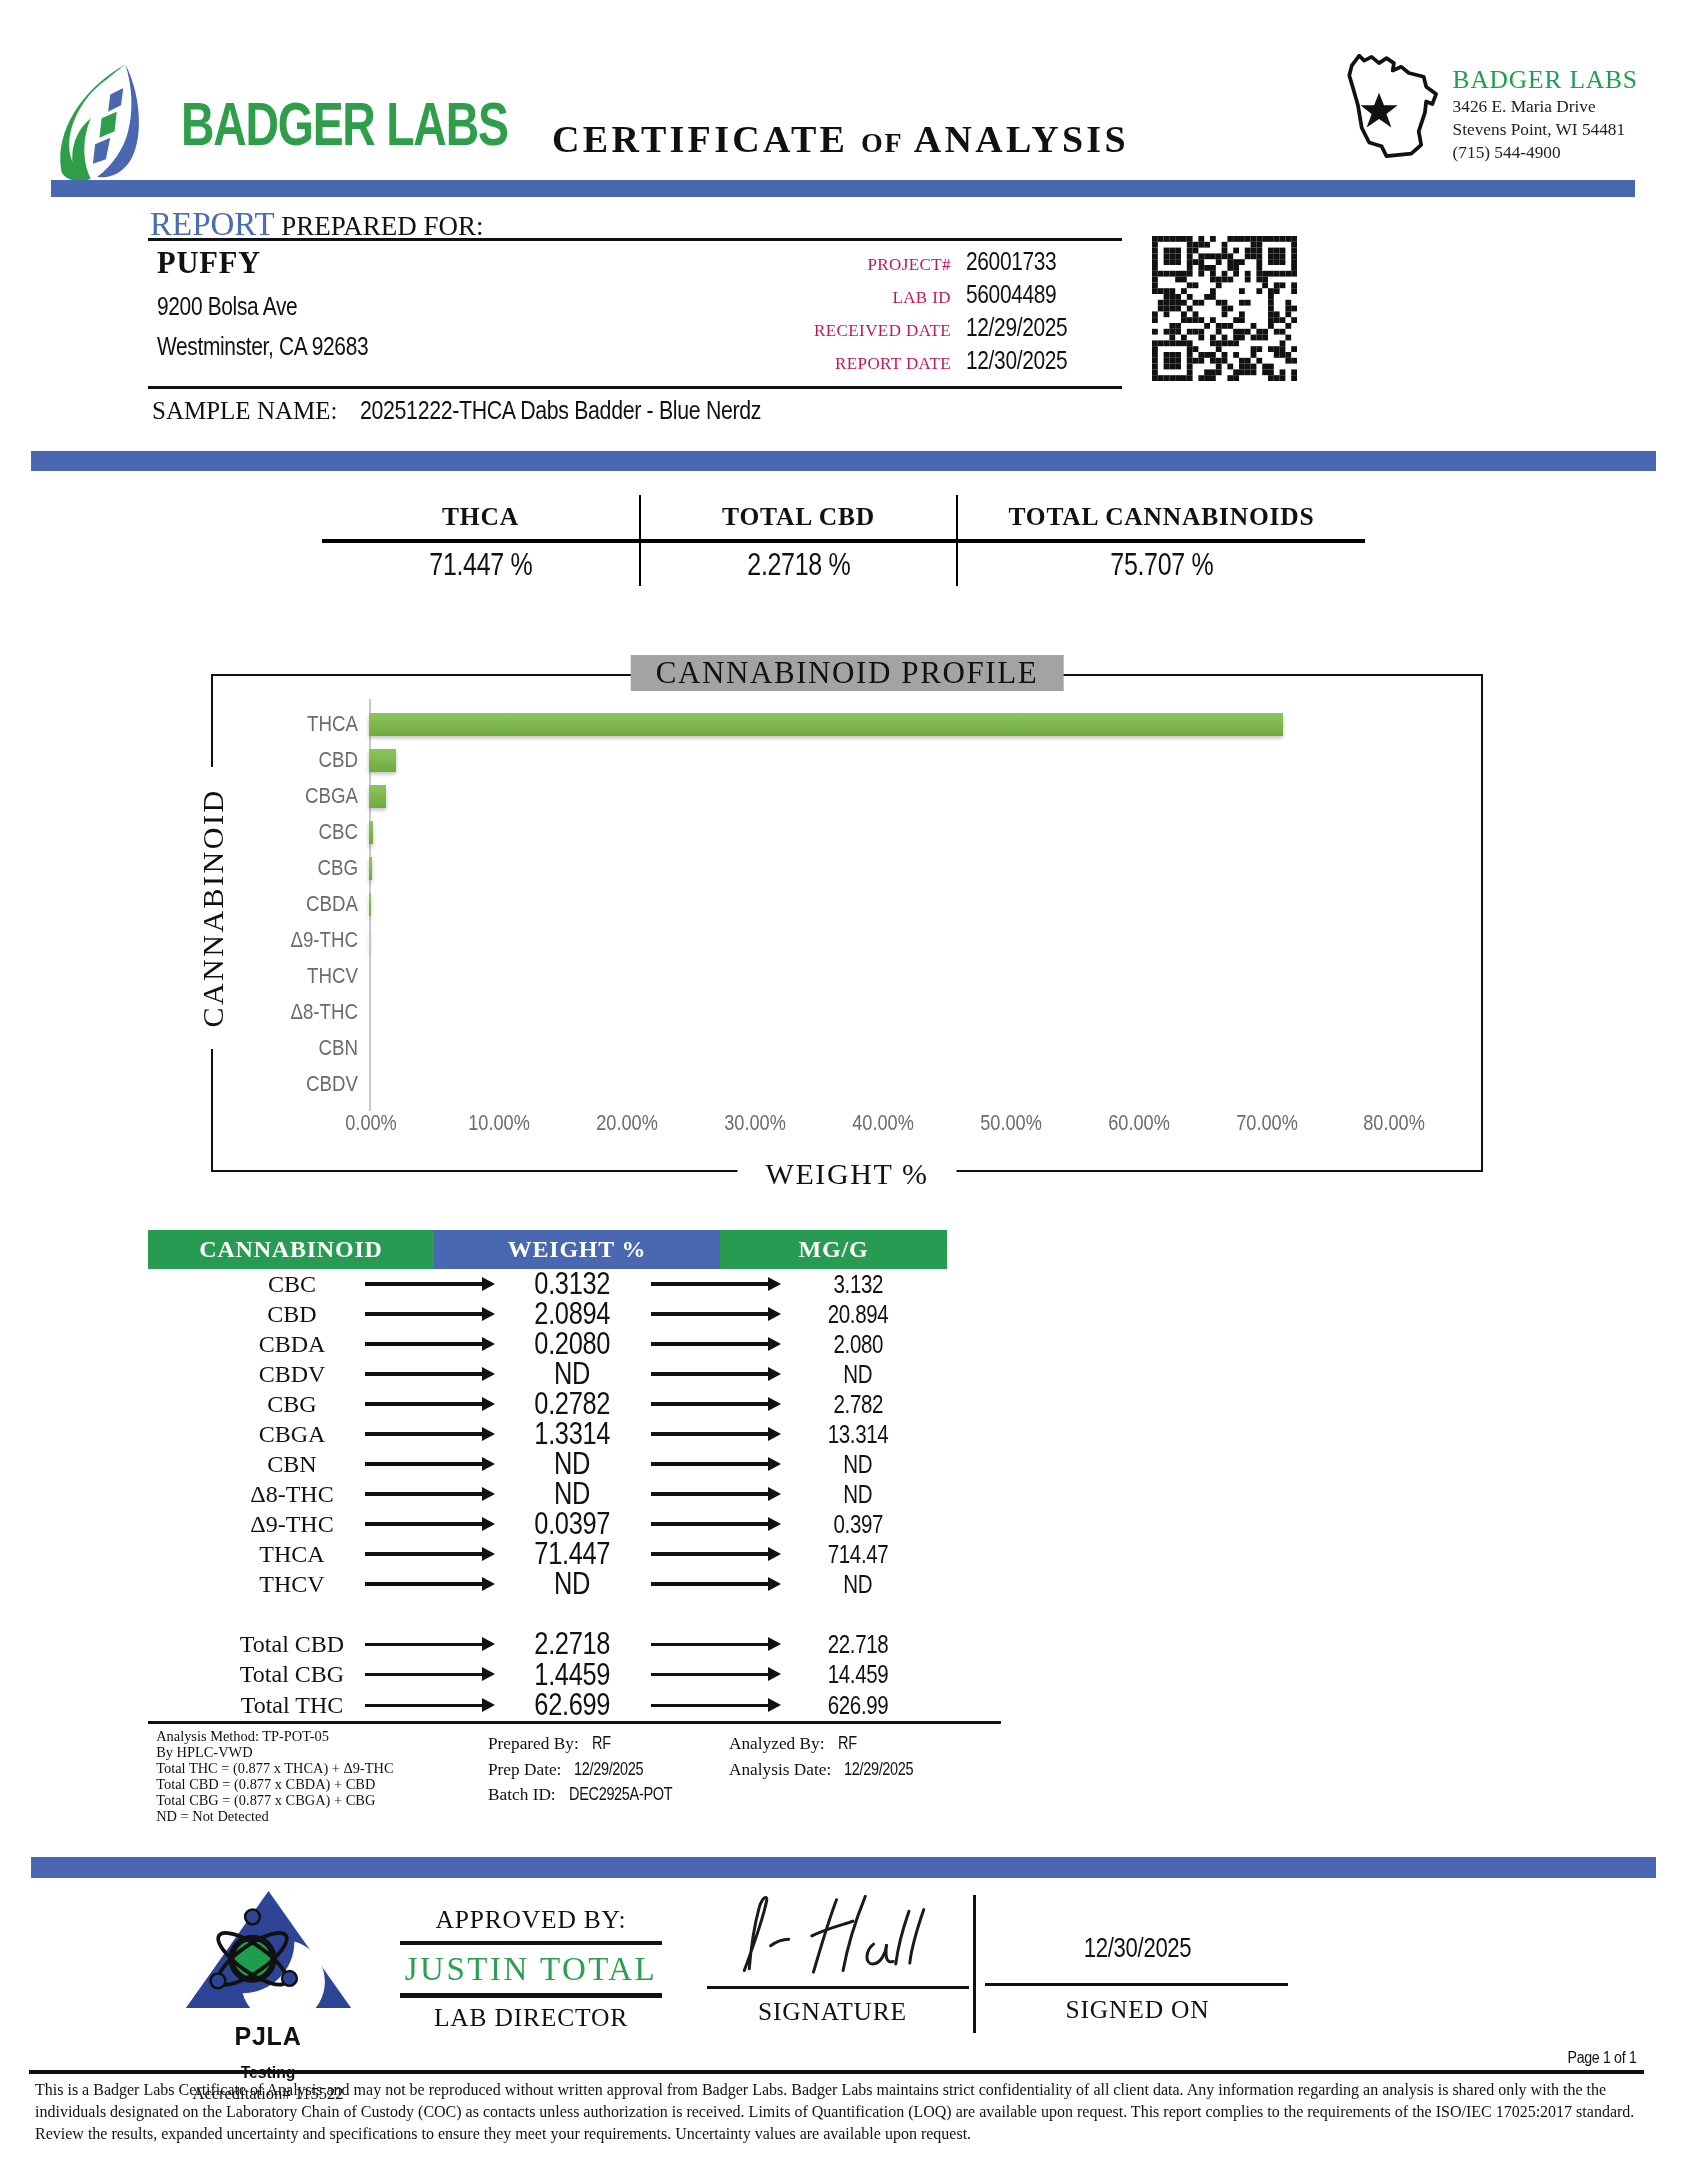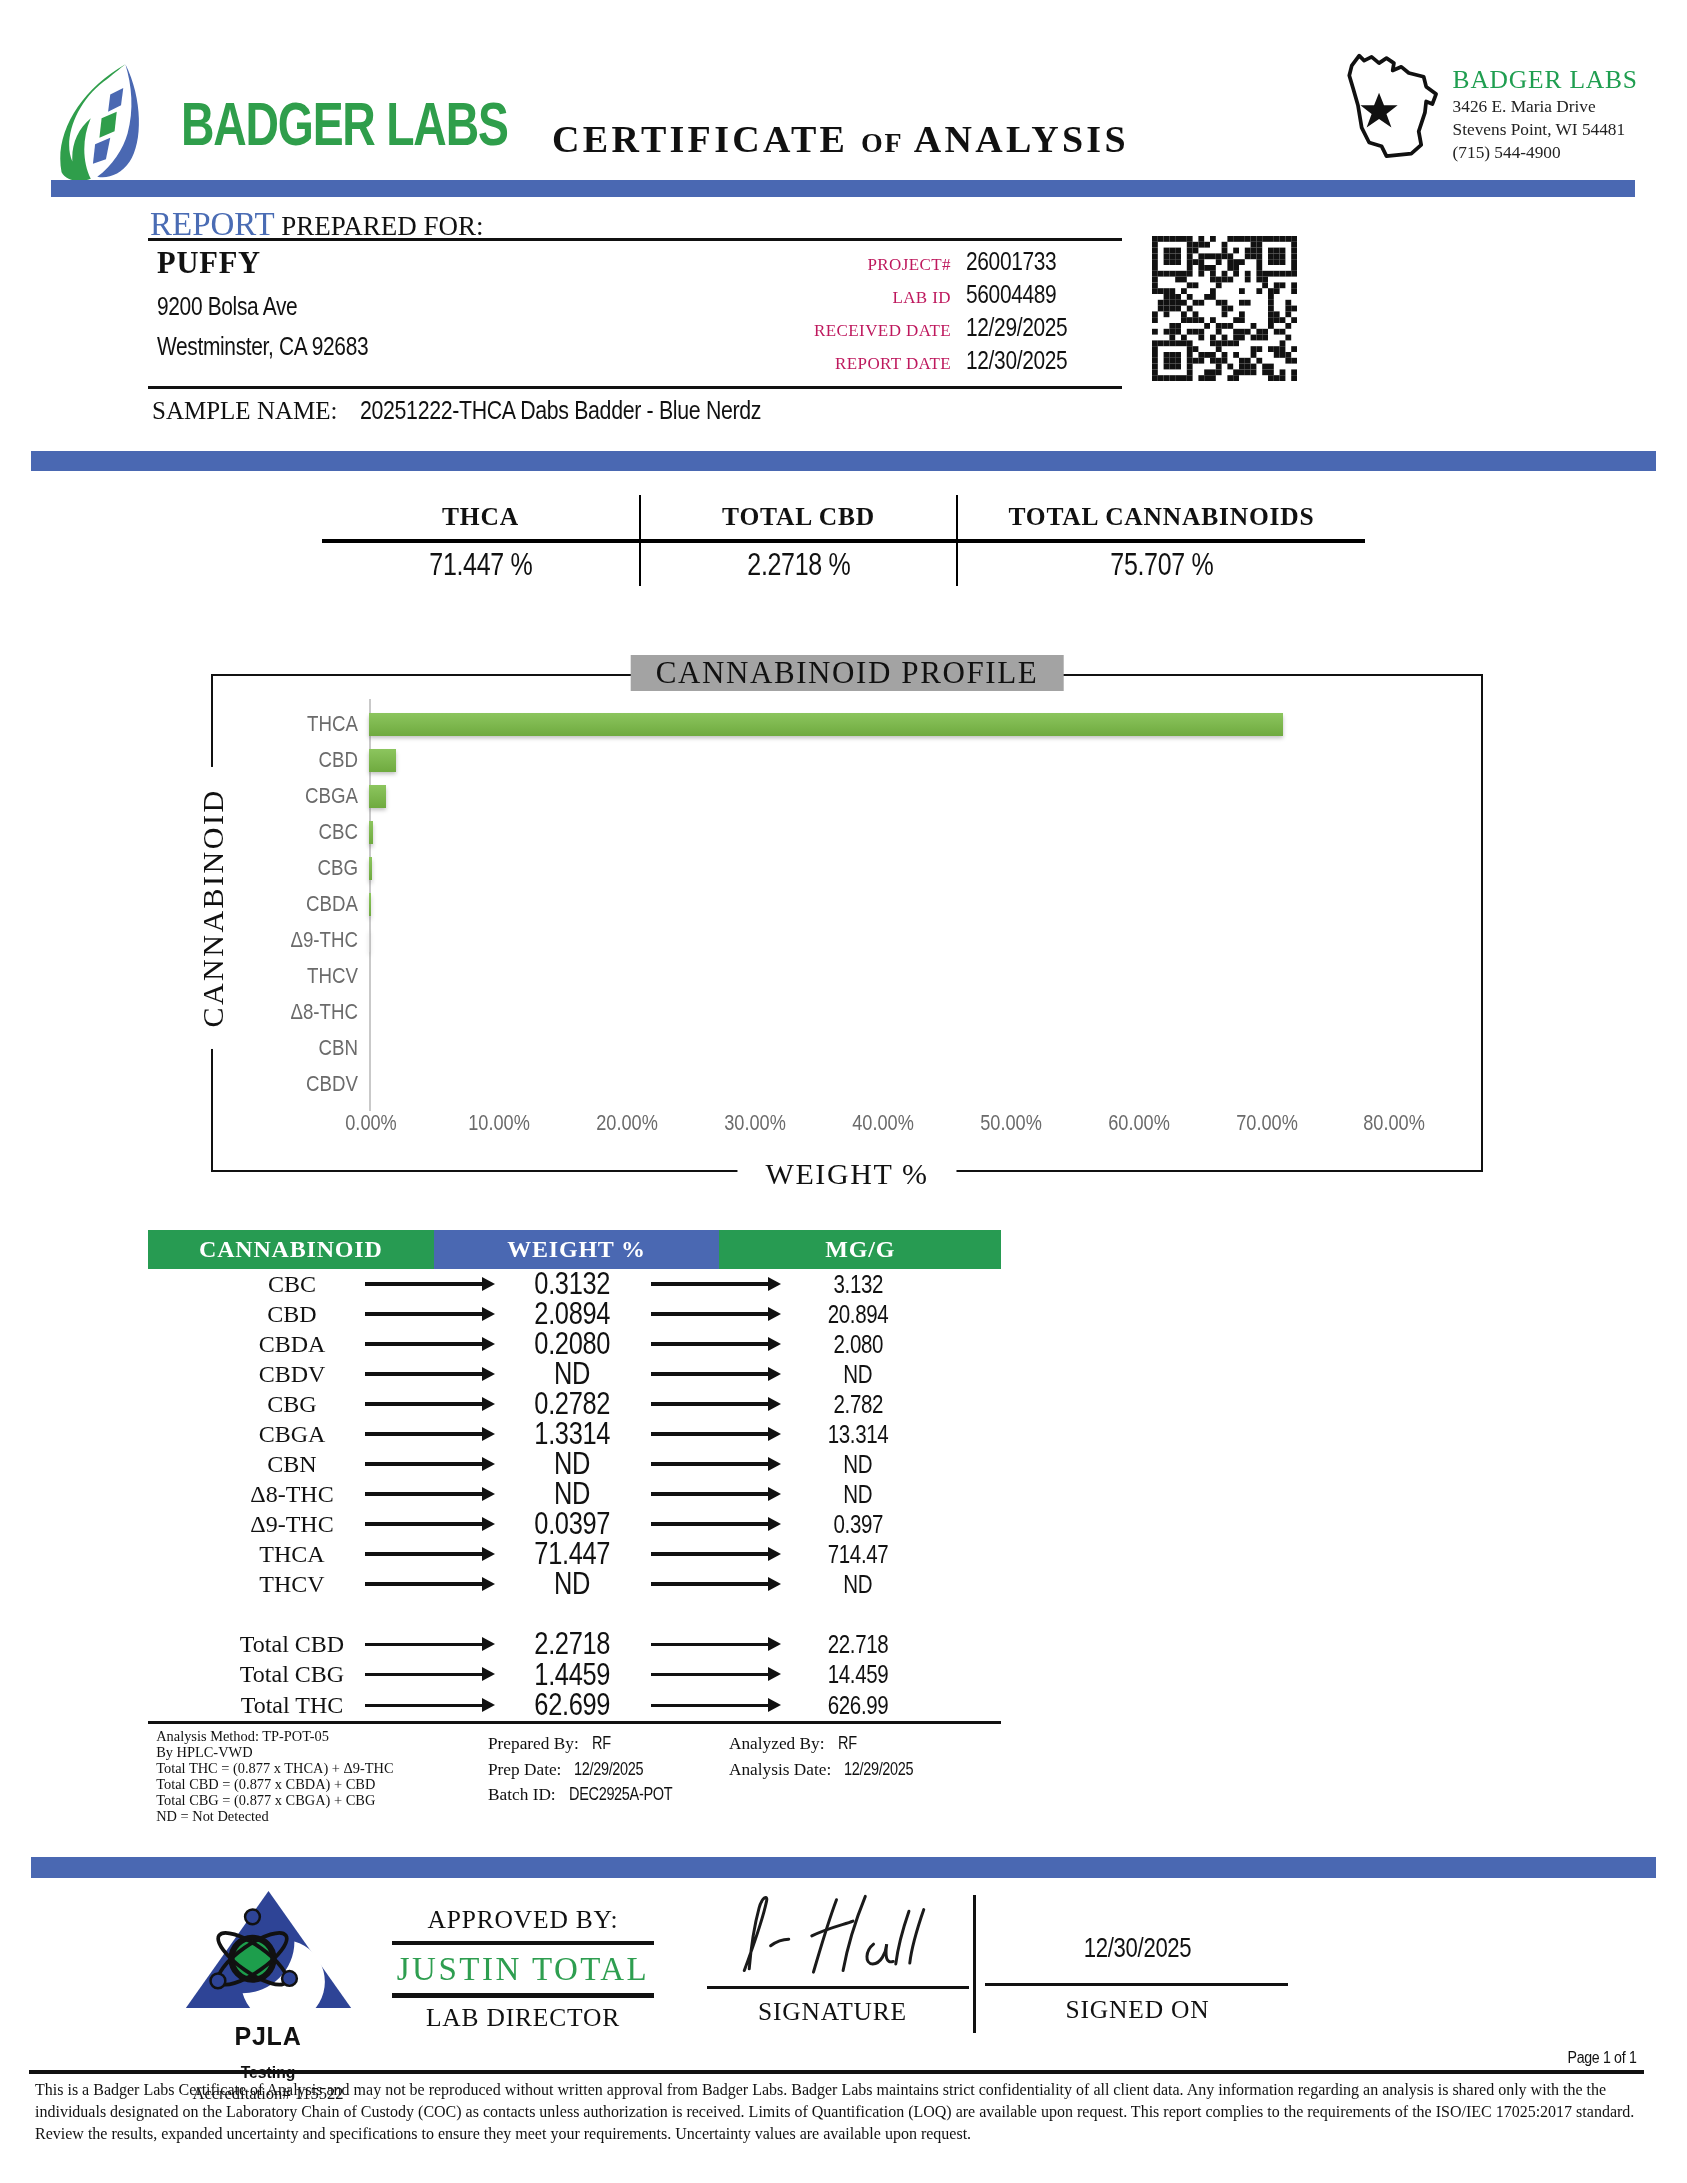--- a/index.html
+++ b/index.html
@@ -88,21 +88,21 @@
   .nlabel{font-size:17.3px;}
   .nvalue{font-size:17.7px;margin-left:13px;}
   #notes-mid .nrow{left:297px;margin-left:43px;}
   #notes-right .nrow{left:581px;}
 
   
   #pjla{left:169px;top:1887px;width:198px;text-align:center;}
   #pjla-name{font-family:"Liberation Sans",sans-serif;font-weight:700;font-size:25px;letter-spacing:0.8px;margin-top:6px;}
   #pjla-sub{font-family:"Liberation Sans",sans-serif;font-weight:700;font-size:15.7px;margin-top:13px;}
   #pjla-accr{font-size:16.5px;margin-top:1.6px;white-space:nowrap;}
-  #approved{left:392px;top:1905px;width:262px;text-align:center;}
+  #approved{left:400px;top:1905px;width:262px;text-align:center;}
   #approved-label{font-size:25.5px;letter-spacing:0.8px;}
   .thickline{height:4.1px;background:#111;margin:5.8px 0;}
   #approver-name{color:#2e9e50;font-size:33px;letter-spacing:2.5px;white-space:nowrap;}
   #approver-title{font-size:25.5px;letter-spacing:0.8px;margin-top:3.3px;}
   #sig-label{left:707px;top:1997px;width:251px;text-align:center;font-size:25.5px;letter-spacing:0.8px;}
   #signed-date{left:989px;top:1933px;width:297px;text-align:center;font-size:27px;}
   #signed-label{left:989px;top:1995px;width:297px;text-align:center;font-size:25.5px;letter-spacing:0.8px;}
   #page-num{left:1475px;top:2047px;width:169px;text-align:right;font-size:17.3px;}
   #disclaimer{left:35px;top:2079px;width:1621px;font-size:16px;line-height:22px;text-align:left;}
 </style>
@@ -598,21 +598,21 @@
         <span class="ctick" style="left: 926px;">60.00%</span>
         <span class="ctick" style="left: 1054px;">70.00%</span>
         <span class="ctick" style="left: 1181px;">80.00%</span>
       </div>
   </div>
 
   <div class="abs" id="table">
     <div id="table-header">
         <div class="th green" style="width: 286px;">CANNABINOID</div>
         <div class="th blue" style="width: 286px;">WEIGHT %</div>
-        <div class="th green" style="width: 282px;">MG/G</div>
+        <div class="th green" style="width: 227px;">MG/G</div>
       </div>
     <div id="table-rows">
         <div class="trow">
           <span class="tname">
             <span>CBC</span>
           </span>
           <span class="tarrow a1"></span>
           <span class="tval1">
             <span class="cond">0.3132</span>
           </span>

